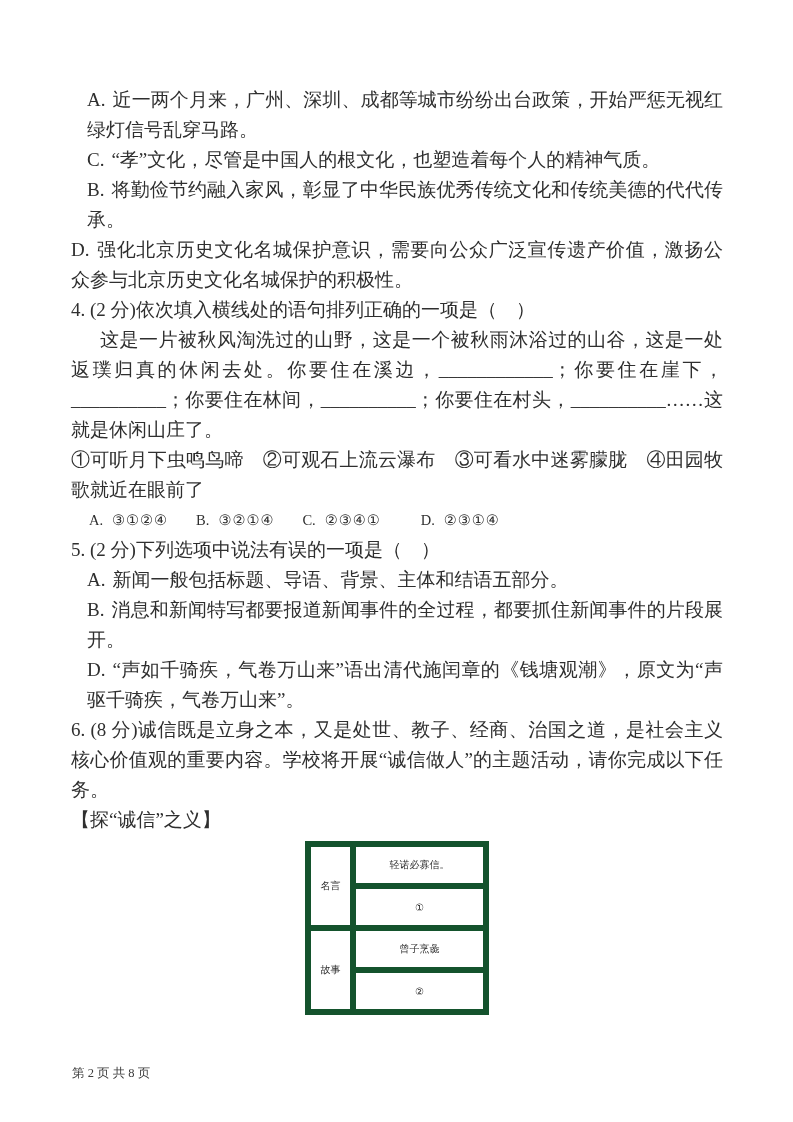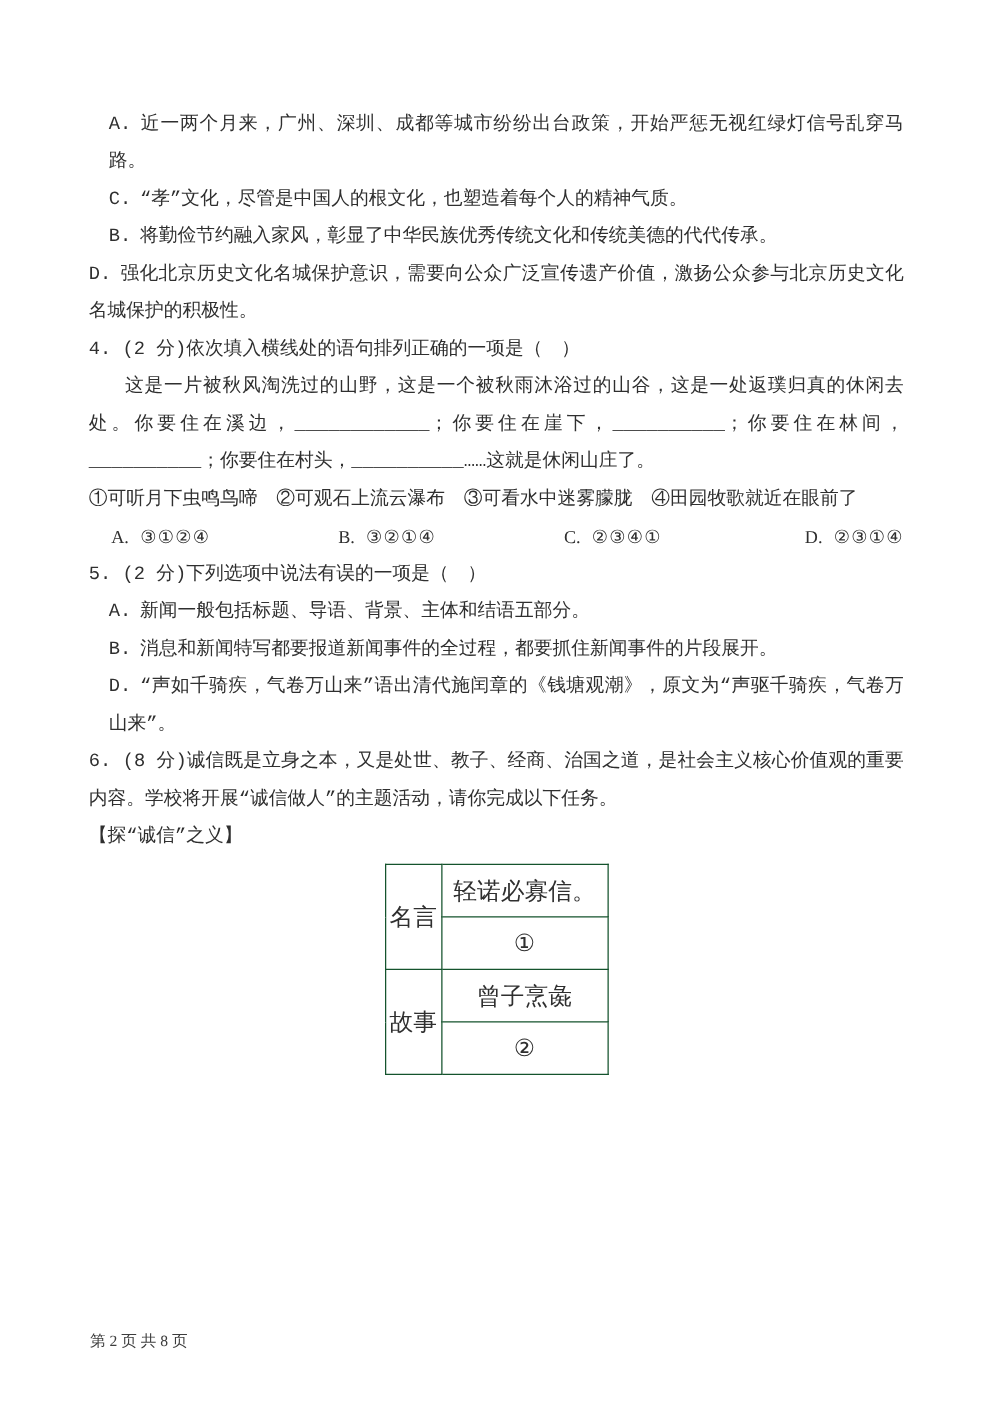--- a/index.html
+++ b/index.html
@@ -14,51 +14,49 @@
     overflow: hidden;
   }
   .content {
     position: absolute;
     left: 71px;
     right: 70px;
     top: 85px;
   }
   .line {
     margin: 0;
-    font-size: 15px;
+    font-size: 19px;
     line-height: 30px;
     text-align: justify;
     word-break: break-word;
-    font-family: Liberation Mono, monospace;
   }
   .indent { padding-left: 16px; }
   .opt-label { margin-right: 7px; }
   .passage { text-indent: 29px; }
   .choices {
     display: flex;
     padding-left: 18px;
     font-size: 14.5px;
     line-height: 30px;
     margin: 0;
-    justify-content: space-between;
   }
   .choice { white-space: nowrap; }
   .choice + .choice { margin-left: 28px; }
   .choice.last { margin-left: 40px; }
   .choice .opt-label { margin-right: 9px; }
   .circled { letter-spacing: 1px; }
   table.ans {
     border-collapse: collapse;
     margin: 6px auto 0 auto;
   }
   table.ans td {
-    border: 1px solid #14532d;
+    border: 6px solid #14532d;
     text-align: center;
     vertical-align: middle;
-    font-size: 19px;
+    font-size: 10px;
     padding: 0;
   }
   table.ans td.hdr { width: 45px; }
   table.ans td.val { width: 133px; height: 42px; }
   .sec2 { margin-top: 27px; }
   .footer {
     position: absolute;
     left: 72px;
     top: 1064px;
     font-size: 12.5px;

